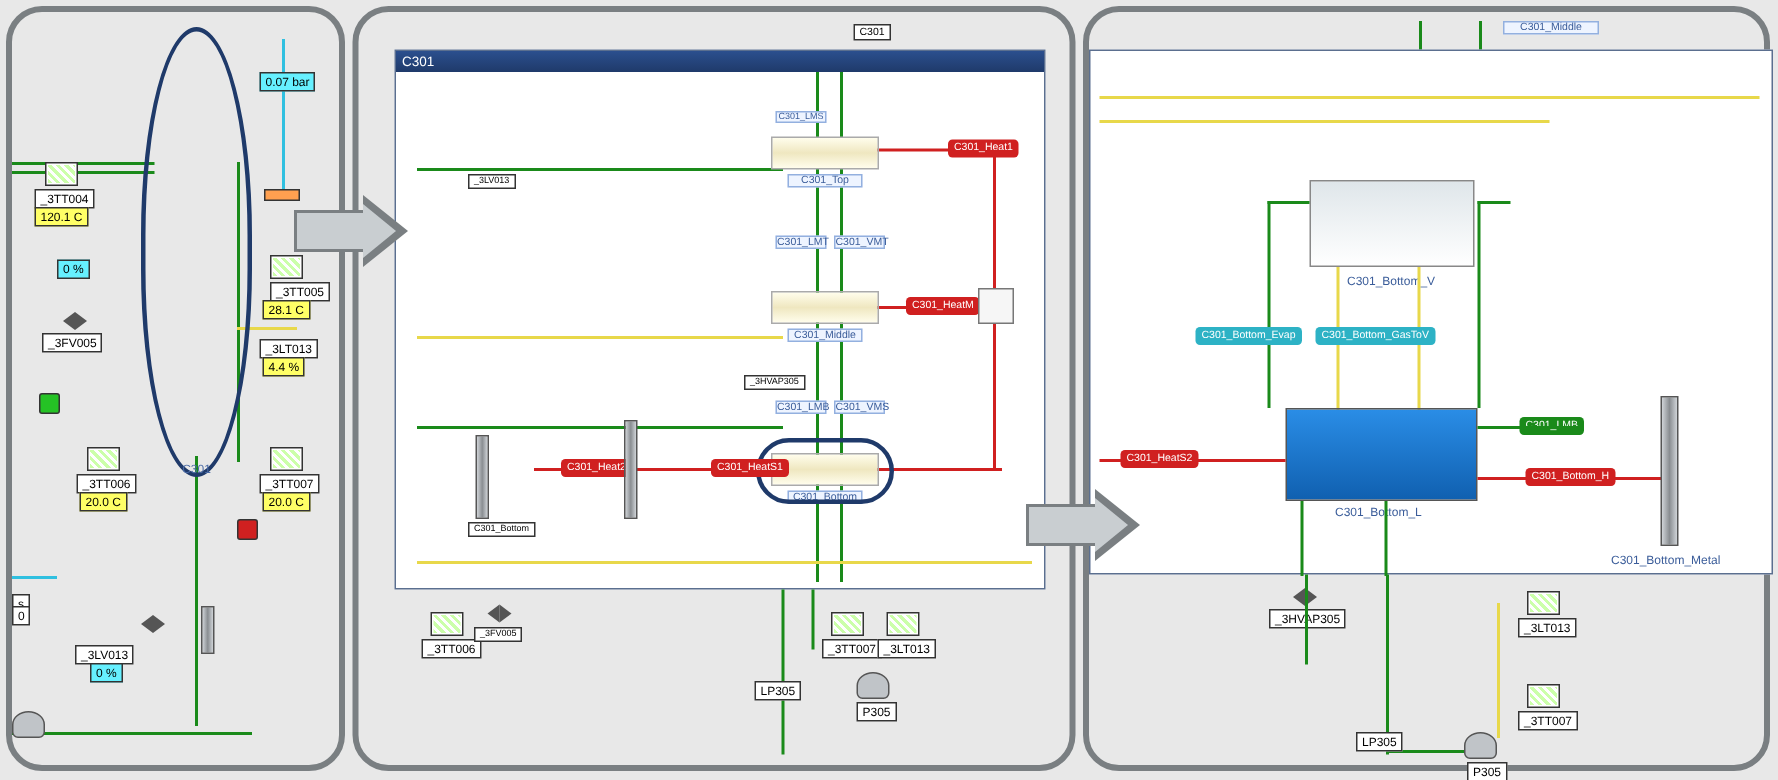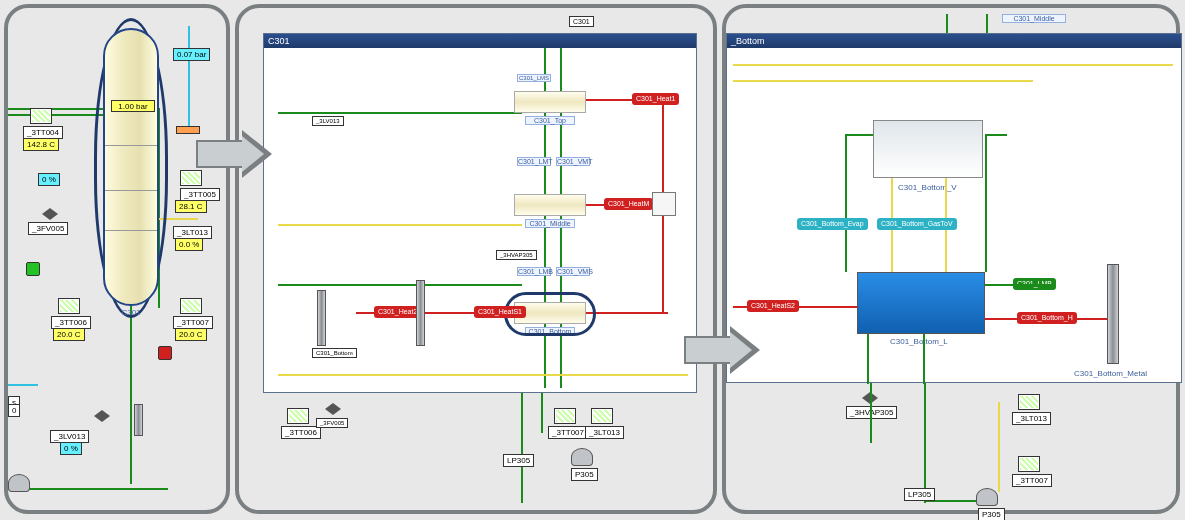--- a/index.html
+++ b/index.html
@@ -73,50 +73,44 @@
     <div class="pipe" style="left:0;top:100px;width:95px;height:2px"></div>
     <div class="pipe" style="left:0;top:106px;width:95px;height:2px"></div>
     <div class="pipe cy" style="left:180px;top:18px;width:2px;height:100px"></div>
     <div class="pipe cy" style="left:0;top:376px;width:30px;height:2px"></div>
     <div class="pipe" style="left:150px;top:100px;width:2px;height:200px"></div>
     <div class="pipe ylw" style="left:150px;top:210px;width:40px;height:2px"></div>
     <div class="pipe" style="left:122px;top:296px;width:2px;height:180px"></div>
     <div class="pipe" style="left:0;top:480px;width:160px;height:2px"></div>
 
     <div class="bubble1"></div>
-    <div class="vessel">
-      <div class="pbadge">1.00 bar</div>
-      <div class="tray" style="top:115px"></div>
-      <div class="tray" style="top:160px"></div>
-      <div class="tray" style="top:200px"></div>
-    </div>
     <div class="vname">C301</div>
 
     <div class="instr" style="left:22px; top:100px"></div>
     <div class="tag" style="left:15px; top:118px">_3TT004</div>
-    <div class="tag y" style="left:15px; top:130px">142.8 C</div>
+    <div class="tag y" style="left:15px; top:130px">120.1 C</div>
 
     <div class="tag cyan" style="left:30px; top:165px">0 %</div>
     <div class="valve" style="left:34px; top:200px"></div>
     <div class="tag" style="left:20px; top:214px">_3FV005</div>
 
     <div style="position:absolute;left:18px;top:254px;width:14px;height:14px;background:#25c225;border:1px solid #333;border-radius:2px"></div>
 
     <div class="instr" style="left:50px; top:290px"></div>
     <div class="tag" style="left:43px; top:308px">_3TT006</div>
     <div class="tag y" style="left:45px; top:320px">20.0 C</div>
 
     <div class="tag cyan" style="left:165px; top:40px">0.07 bar</div>
     <div class="tag on" style="left:168px; top:118px;width:24px;height:8px"></div>
 
     <div class="instr" style="left:172px; top:162px"></div>
     <div class="tag" style="left:172px; top:180px">_3TT005</div>
     <div class="tag y" style="left:167px; top:192px">28.1 C</div>
     <div class="tag" style="left:165px; top:218px">_3LT013</div>
-    <div class="tag y" style="left:167px; top:230px">0.0 %</div>
+    <div class="tag y" style="left:167px; top:230px">4.4 %</div>
 
     <div class="instr" style="left:172px; top:290px"></div>
     <div class="tag" style="left:165px; top:308px">_3TT007</div>
     <div class="tag y" style="left:167px; top:320px">20.0 C</div>
 
     <div style="position:absolute;left:150px;top:338px;width:14px;height:14px;background:#d02020;border:1px solid #333;border-radius:2px"></div>
 
     <div class="tag" style="left:0px; top:388px">s</div>
     <div class="tag" style="left:0px; top:396px">0</div>
 
@@ -195,21 +189,20 @@
     <div class="tag" style="left:77px; top:410px;font-size:6px">_3FV005</div>
   </div>
 
   <div class="panel p3">
 
     <div class="slabel" style="left:276px;top:6px;width:64px">C301_Middle</div>
     <div class="pipe" style="left:220px;top:6px;width:2px;height:20px"></div>
     <div class="pipe" style="left:260px;top:6px;width:2px;height:20px"></div>
 
     <div class="inner">
-      <div class="titlebar">_Bottom</div>
 
       <div class="cloud" style="left:146px;top:86px;width:110px;height:58px"></div>
       <div class="tag" style="left:168px;top:148px;border:none;background:transparent;color:#3b5d9a">C301_Bottom_V</div>
 
       <div class="pipe" style="left:118px;top:100px;width:28px;height:2px"></div>
       <div class="pipe" style="left:118px;top:100px;width:2px;height:138px"></div>
       <div class="pipe ylw" style="left:164px;top:144px;width:2px;height:96px"></div>
       <div class="pipe ylw" style="left:218px;top:144px;width:2px;height:96px"></div>
       <div class="pipe" style="left:258px;top:100px;width:2px;height:138px"></div>
       <div class="pipe" style="left:258px;top:100px;width:22px;height:2px"></div>

